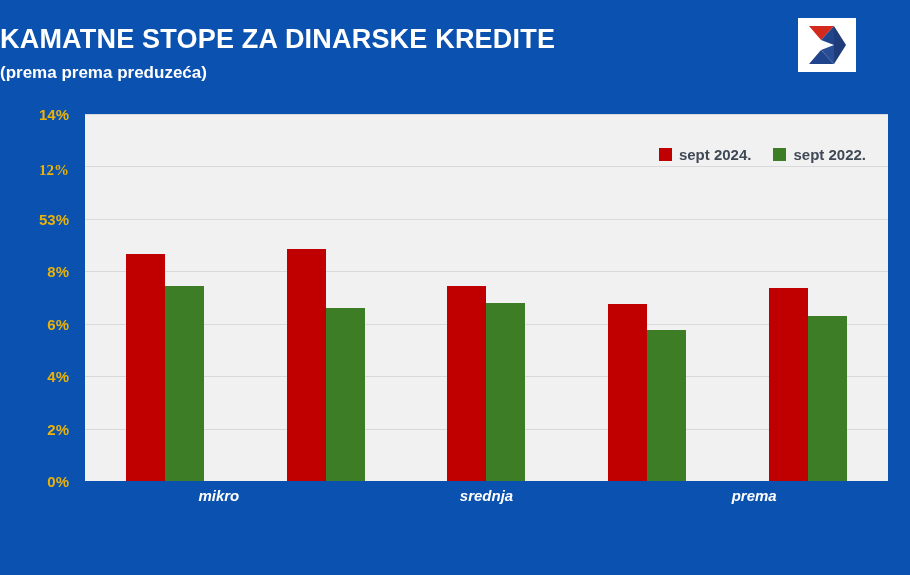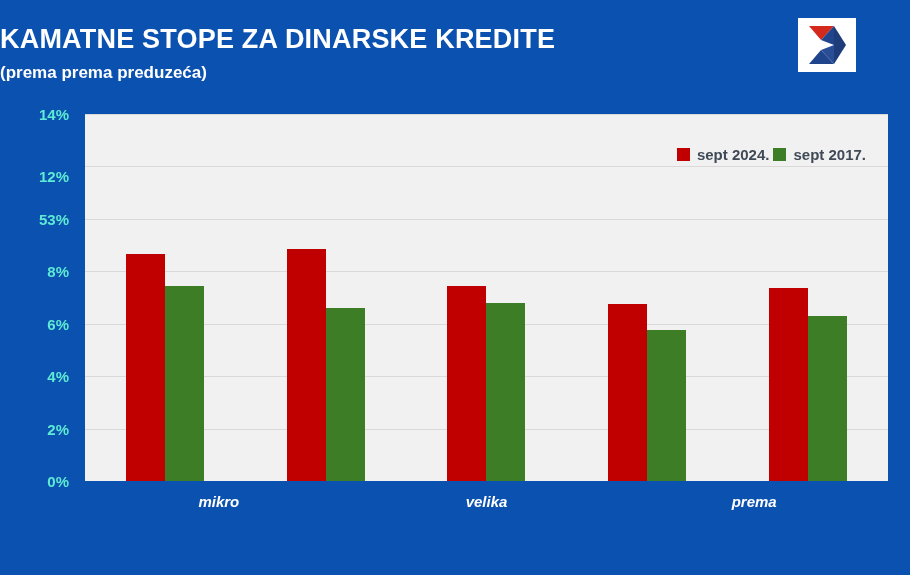--- a/index.html
+++ b/index.html
@@ -75,33 +75,32 @@
   
   #y-axis {
     position: absolute;
     left: 0px; top: 114px;
     width: 79px; height: 367px;
   }
   .y-tick {
     position: absolute;
     right: 10px;
     transform: translateY(-50%);
-    color: #5eead4;
+    color: #eab308;
     font-size: 15px;
     font-weight: bold;
     white-space: nowrap;
   }
 
   
   #x-axis {
     position: absolute;
     left: 85px; top: 487px;
     width: 803px; height: 28px;
     display: flex;
-    align-items: center;
   }
   .x-tick {
     flex: 1 1 0;
     text-align: center;
     color: #FFFFFF;
     font-size: 15px;
     font-style: italic;
     font-weight: bold;
     white-space: nowrap;
   }
@@ -120,21 +119,21 @@
   }
   .bar.s0 { background: #C00000; }
   .bar.s1 { background: #3C7D26; }
 
   
   #legend {
     position: absolute;
     right: 22px; top: 32px;
     display: flex;
     align-items: center;
-    gap: 4px;
+    gap: 22px;
   }
   .legend-item {
     display: flex;
     align-items: center;
     gap: 7px;
   }
   .legend-swatch {
     width: 13px; height: 13px;
     display: inline-block;
   }
@@ -166,21 +165,21 @@
   </div>
 </div>
 
 <div id="y-axis">
     <div class="y-tick" style="top: 367px;">0%</div>
     <div class="y-tick" style="top: 314.571px;">2%</div>
     <div class="y-tick" style="top: 262.143px;">4%</div>
     <div class="y-tick" style="top: 209.714px;">6%</div>
     <div class="y-tick" style="top: 157.286px;">8%</div>
     <div class="y-tick" style="top: 104.857px;">53%</div>
-    <div class="y-tick" style="top: 62px;">12%</div>
+    <div class="y-tick" style="top: 56px; font-family: Liberation Serif, serif;">12%</div>
     <div class="y-tick" style="top: 0px;">14%</div>
   </div>
 
 <div id="chart-area">
   <div class="gridline" style="top: 315px;"></div>
     <div class="gridline" style="top: 262px;"></div>
     <div class="gridline" style="top: 210px;"></div>
     <div class="gridline" style="top: 157px;"></div>
     <div class="gridline" style="top: 105px;"></div>
     <div class="gridline" style="top: 52px;"></div>
@@ -208,22 +207,22 @@
       </div>
     </div>
 
   <div id="legend">
       <div class="legend-item">
         <span class="legend-swatch" style="background: rgb(192, 0, 0);"></span>
         <span class="legend-label">sept 2024.</span>
       </div>
       <div class="legend-item">
         <span class="legend-swatch" style="background: rgb(60, 125, 38);"></span>
-        <span class="legend-label">sept 2017.</span>
+        <span class="legend-label">sept 2022.</span>
       </div>
     </div>
 </div>
 
 <div id="x-axis">
     <div class="x-tick">mikro</div>
-    <div class="x-tick">velika</div>
+    <div class="x-tick">srednja</div>
     <div class="x-tick">prema</div>
   </div>
 
 </body></html>

